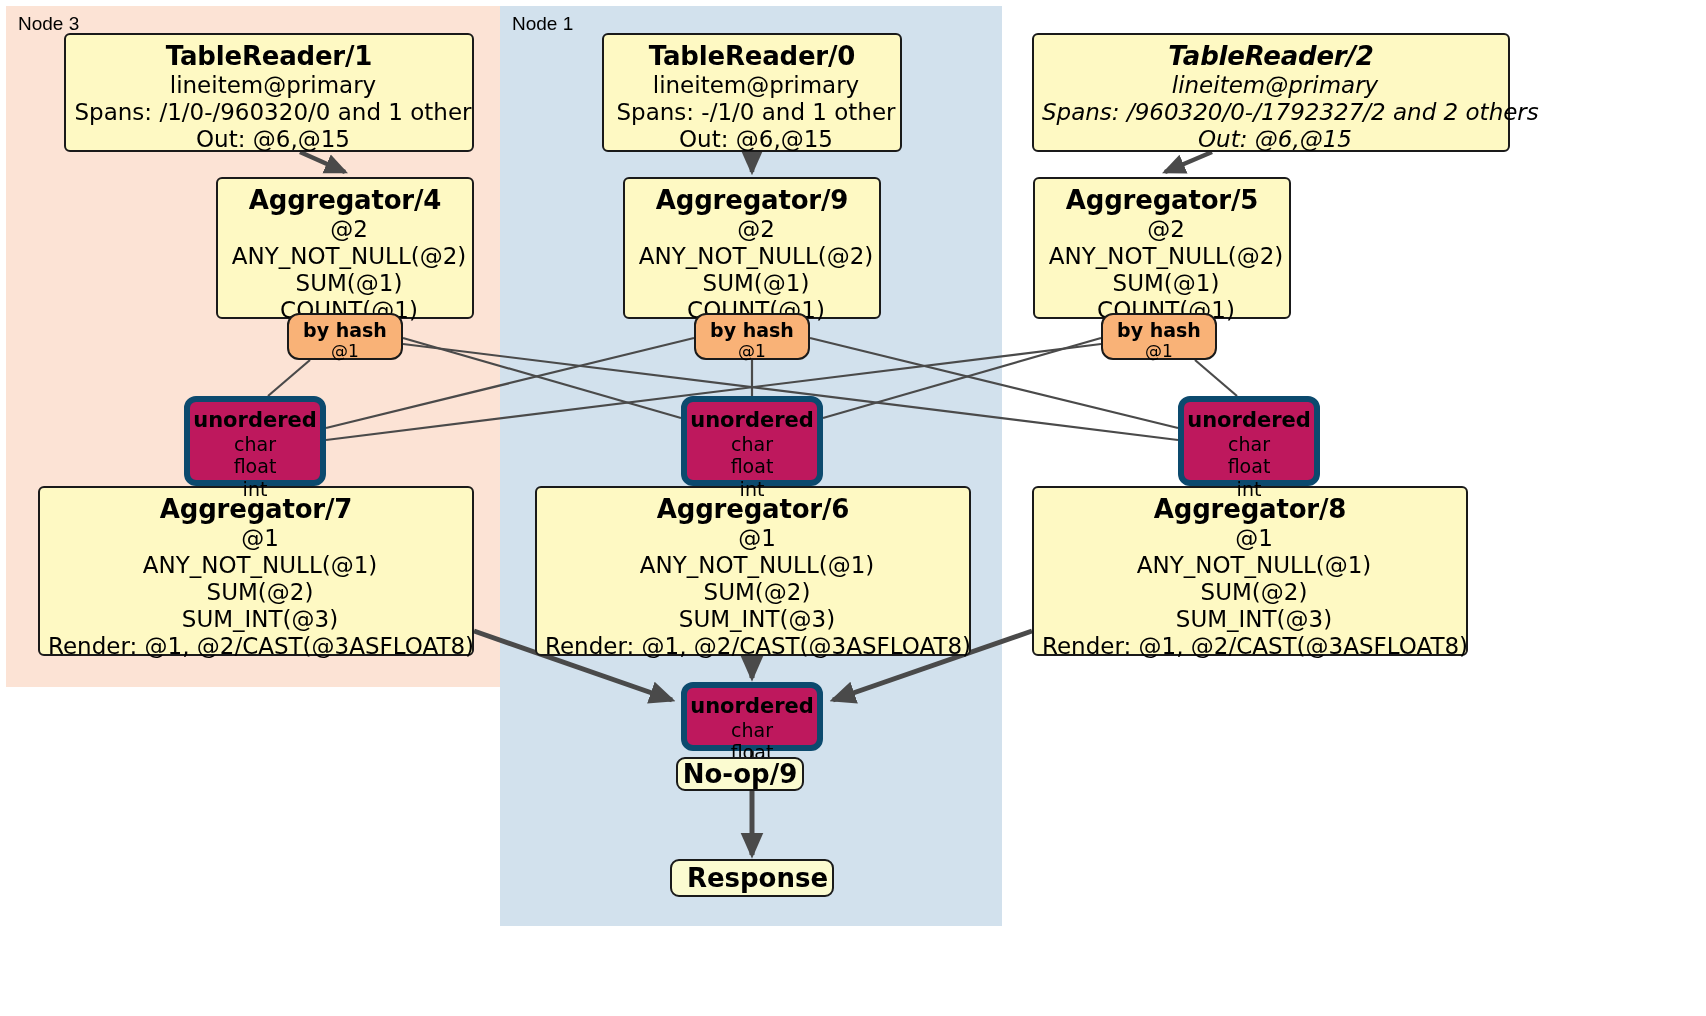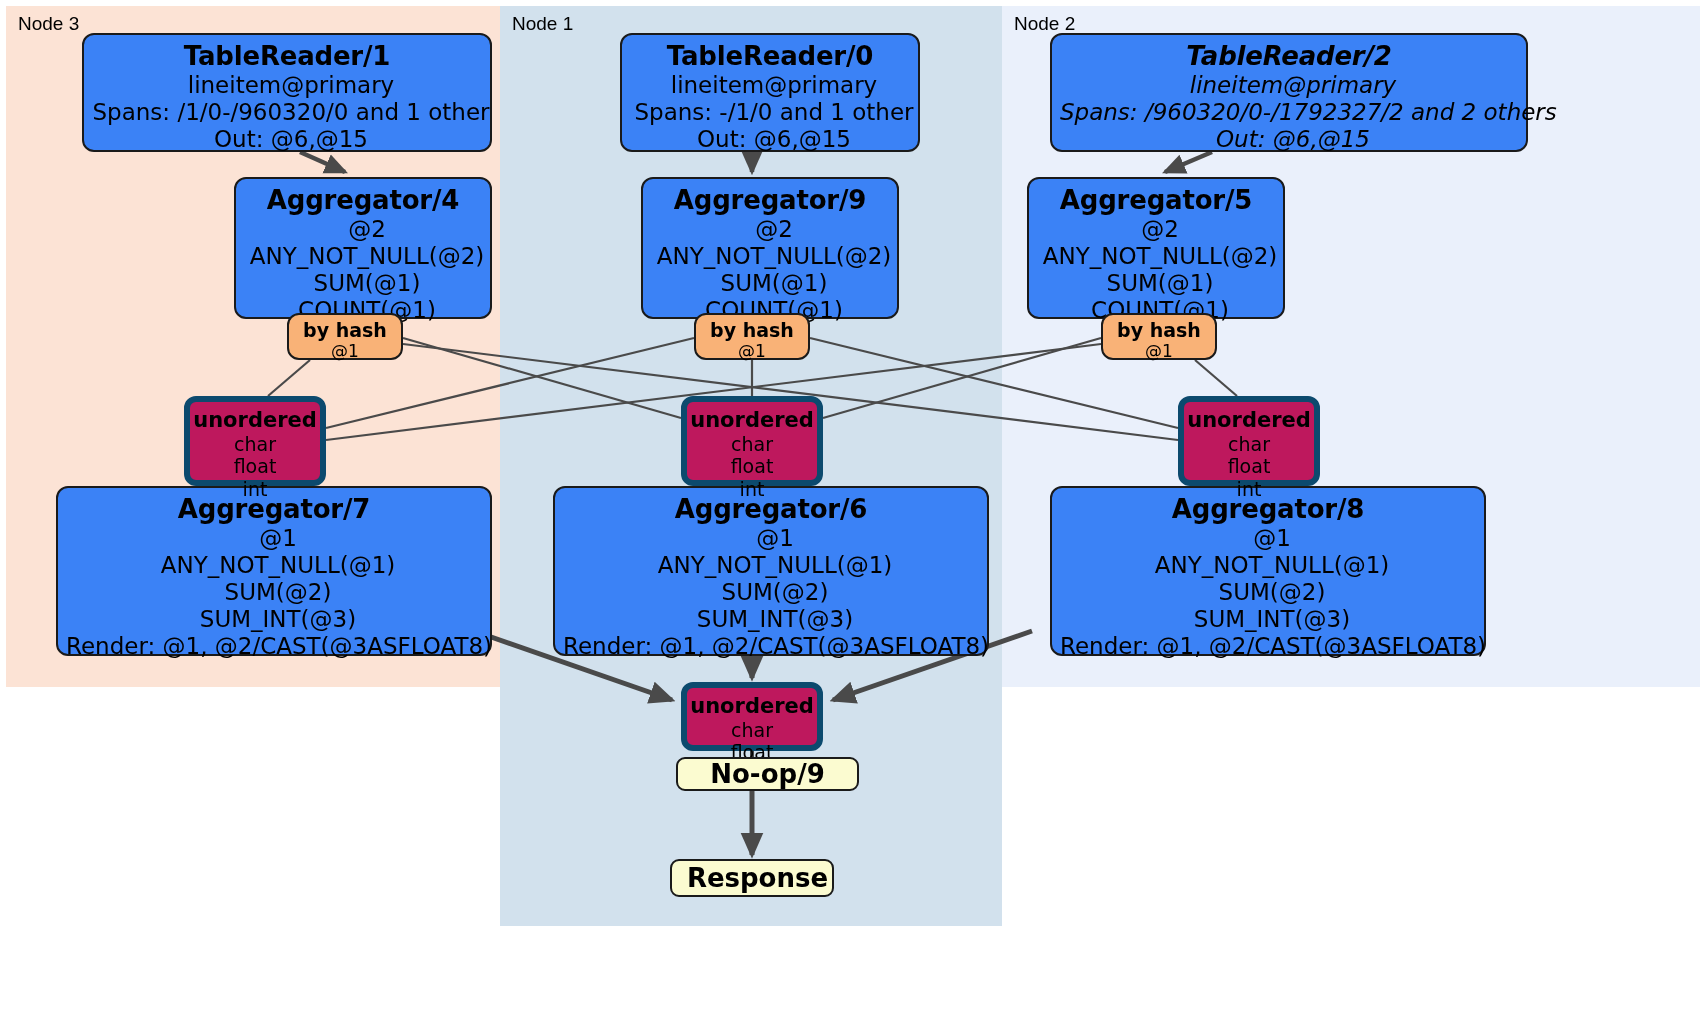--- a/index.html
+++ b/index.html
@@ -46,25 +46,24 @@
   
   .gbox {
     position: absolute;
     box-sizing: border-box;
     text-align: center;
     line-height: 1.18;
     overflow: visible;
     white-space: nowrap;
   }
   .proc {
-    background: #3b82f6;
+    background: #fef9c3;
     border: 2px solid #1a1a1a;
-    border-radius: 12px;
+    border-radius: 6px;
     padding-top: 6px;
-    margin-left: 18px;
   }
   .proc .title {
     font-weight: bold;
     font-size: 26px;
     color: #000;
     letter-spacing: -0.2px;
   }
   .proc .line {
     font-size: 23px;
     color: #000;
@@ -118,23 +117,20 @@
 <body>
 
 <div id="stage">
 
   <div class="panel" id="panel-0" style="left: 6px; top: 6px; width: 494px; height: 681px; background: rgb(252, 227, 213);">
     <span class="panel-label">Node 3</span>
   </div>
   <div class="panel" id="panel-1" style="left: 500px; top: 6px; width: 502px; height: 920px; background: rgb(210, 225, 237);">
     <span class="panel-label">Node 1</span>
   </div>
-  <div class="panel" id="panel-2" style="left: 1002px; top: 6px; width: 698px; height: 681px; background: rgb(234, 240, 251);">
-    <span class="panel-label">Node 2</span>
-  </div>
 
   <svg id="edges" viewBox="0 0 1706 1016">
     <defs>
       <marker id="arrow-thick" viewBox="0 0 10 10" refX="8.6" refY="5" markerWidth="5.2" markerHeight="5.2" orient="auto-start-reverse">
         <path d="M 0 0.6 L 10 5 L 0 9.4 z" fill="#4a4a4a"></path>
       </marker>
     </defs>
     <g stroke="#4a4a4a" fill="none">
 
       <path d="M 300 152 L 345 172" stroke-width="4.5" marker-end="url(#arrow-thick)"></path>
@@ -192,21 +188,21 @@
         <div class="line">SUM(@1)</div>
         <div class="line">COUNT(@1)</div>
       </div>
       <div class="gbox proc" style="left: 623px; top: 177px; width: 258px; height: 142px; z-index: 5;">
         <div class="title">Aggregator/9</div>
         <div class="line">@2</div>
         <div class="line">ANY_NOT_NULL(@2)</div>
         <div class="line">SUM(@1)</div>
         <div class="line">COUNT(@1)</div>
       </div>
-      <div class="gbox proc" style="left: 1009px; top: 177px; width: 258px; height: 142px; z-index: 5;">
+      <div class="gbox proc" style="left: 1033px; top: 177px; width: 258px; height: 142px; z-index: 5;">
         <div class="title">Aggregator/5</div>
         <div class="line">@2</div>
         <div class="line">ANY_NOT_NULL(@2)</div>
         <div class="line">SUM(@1)</div>
         <div class="line">COUNT(@1)</div>
       </div>
       <div class="gbox proc" style="left: 38px; top: 486px; width: 436px; height: 170px; z-index: 5;">
         <div class="title">Aggregator/7</div>
         <div class="line">@1</div>
         <div class="line">ANY_NOT_NULL(@1)</div>
@@ -258,21 +254,21 @@
         <div class="line">@1</div>
       </div>
       <div class="gbox router-hash" style="left: 694px; top: 313px; width: 116px; height: 47px; z-index: 9;">
         <div class="title">by hash</div>
         <div class="line">@1</div>
       </div>
       <div class="gbox router-hash" style="left: 1101px; top: 313px; width: 116px; height: 47px; z-index: 9;">
         <div class="title">by hash</div>
         <div class="line">@1</div>
       </div>
-      <div class="gbox small-proc" style="left: 676px; top: 757px; width: 183px; height: 34px; z-index: 8;">
+      <div class="gbox small-proc" style="left: 676px; top: 757px; width: 128px; height: 34px; z-index: 8;">
         <div class="title">No-op/9</div>
       </div>
       <div class="gbox small-proc" style="left: 670px; top: 859px; width: 164px; height: 38px; z-index: 8; padding-left: 11px;">
         <div class="title">Response</div>
       </div>
     </div>
 
 </div>
 
 </body></html>

